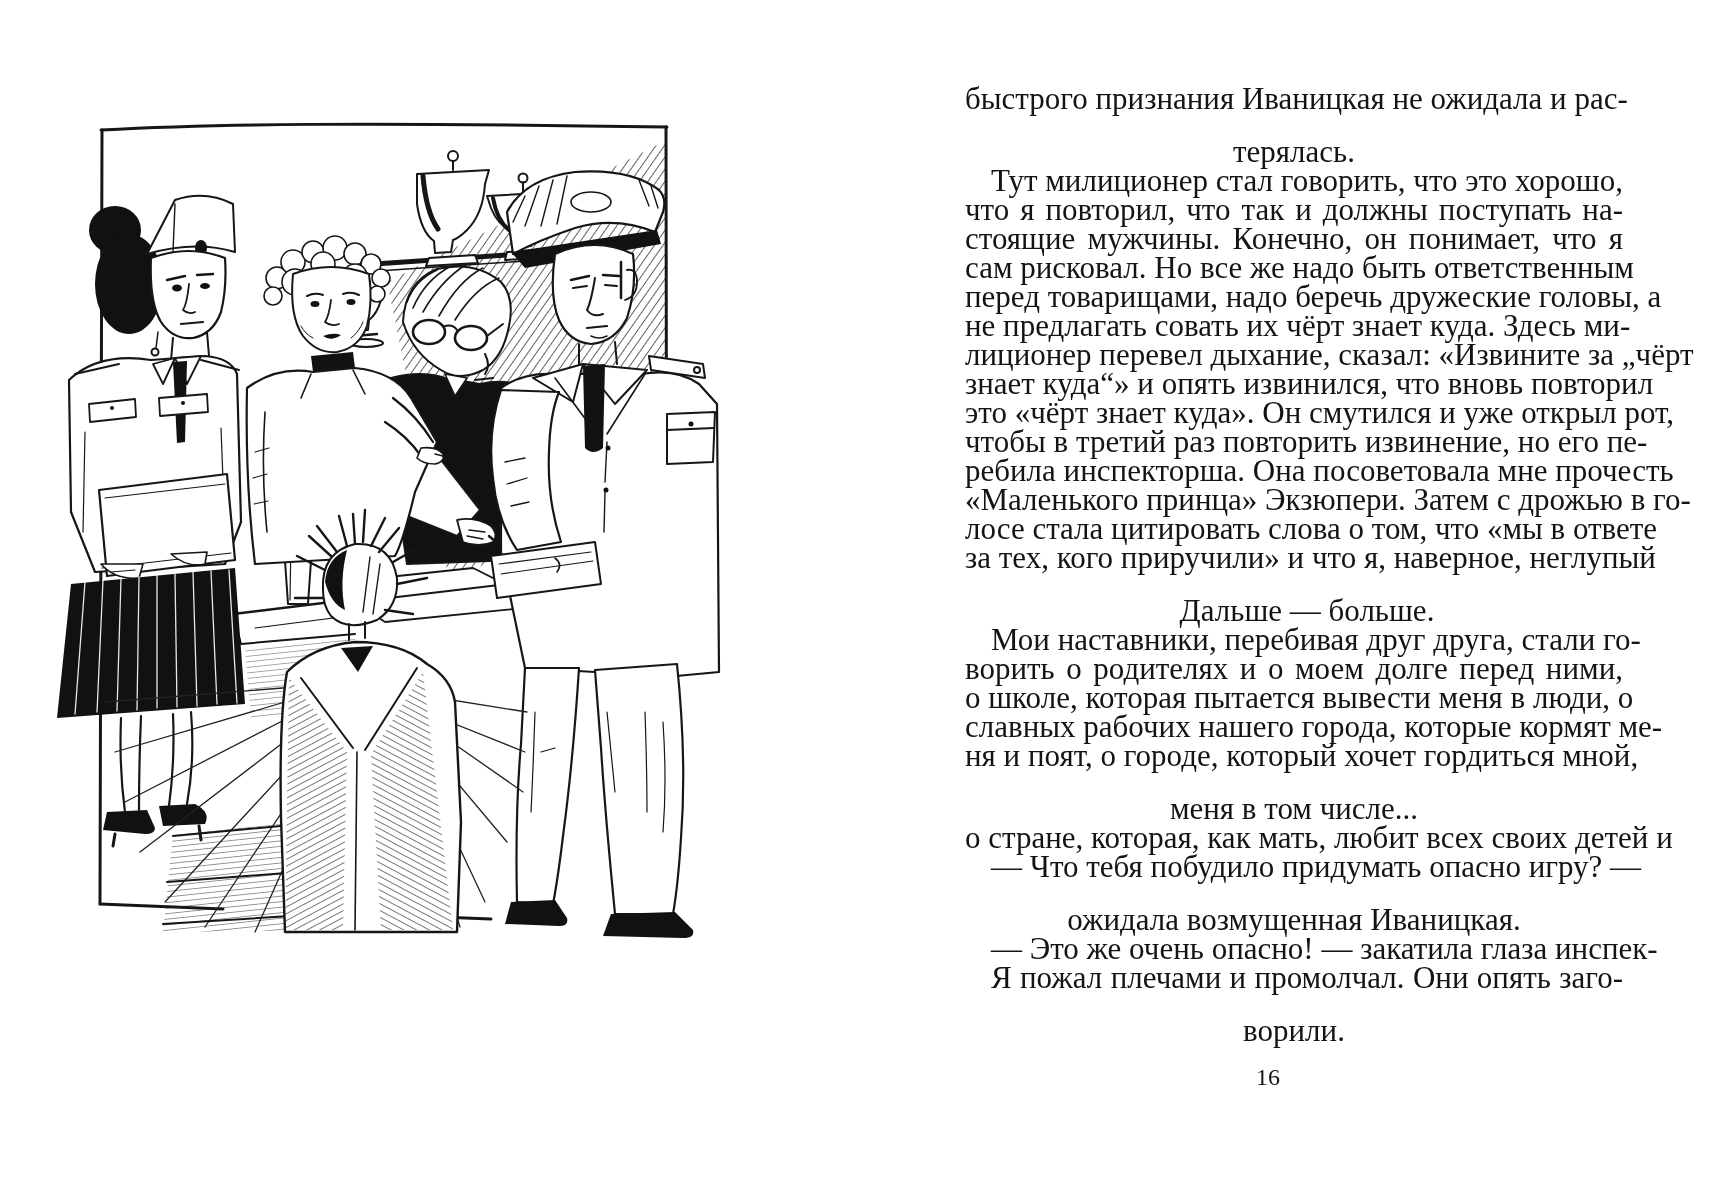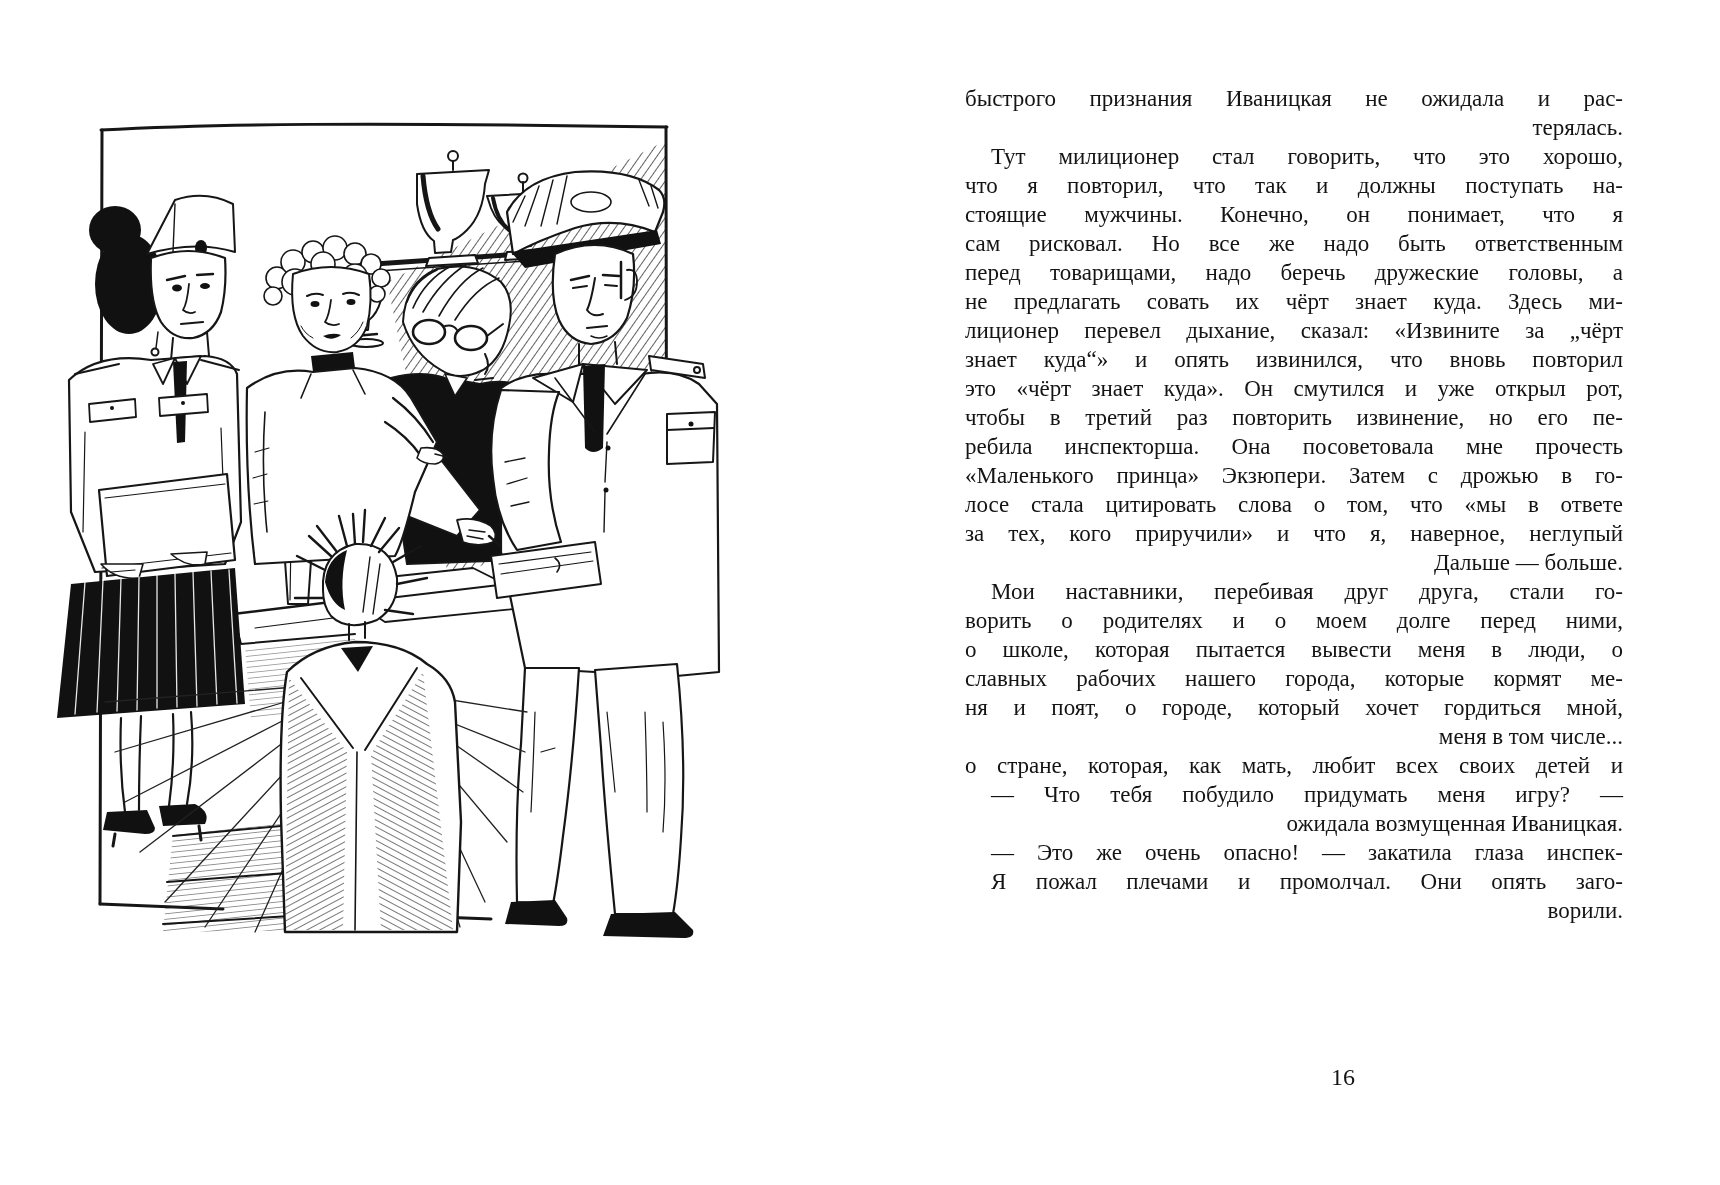--- a/index.html
+++ b/index.html
@@ -1,24 +1,24 @@
 <!DOCTYPE html>
 <html><head>
 <meta charset="utf-8">
 <style>
   html,body{margin:0;padding:0;background:#ffffff;}
   .spread{position:relative;width:1720px;height:1185px;background:#fff;overflow:hidden;
           font-family:"Liberation Serif","DejaVu Serif",serif;color:#141414;}
   .illustration{position:absolute;left:55px;top:112px;width:670px;height:835px;}
-  .textcol{position:absolute;left:965px;top:84px;width:658px;font-size:23px;line-height:29px;}
+  .textcol{position:absolute;left:965px;top:84px;width:658px;font-size:31px;line-height:29px;}
   .para{margin:0;padding:0;}
   .line{white-space:nowrap;text-align:justify;text-align-last:justify;text-justify:inter-word;}
-  .line.last{text-align:right;text-align-last:auto;}
+  .line.last{text-align:center;text-align-last:auto;margin-top:24px;}
   .line.indent{text-indent:26px;}
-  .folio{position:absolute;left:1014px;top:1064px;width:658px;text-align:center;font-size:24px;}
+  .folio{position:absolute;left:939px;top:1064px;width:658px;text-align:center;font-size:24px;}
   svg *{vector-effect:none;}
 </style>
 </head>
 <body>
 
 <div class="spread">
 
   <svg class="illustration" viewBox="0 0 670 835" fill="none" stroke="#161616" stroke-width="2" stroke-linecap="round" stroke-linejoin="round">
     <defs>
       <pattern id="hA" width="7" height="7" patternUnits="userSpaceOnUse" patternTransform="rotate(35)">
@@ -255,21 +255,21 @@
       <div class="para">
         <div class="line indent">Мои наставники, перебивая друг друга, стали го-</div>
         <div class="line">ворить о родителях и о моем долге перед ними,</div>
         <div class="line">о школе, которая пытается вывести меня в люди, о</div>
         <div class="line">славных рабочих нашего города, которые кормят ме-</div>
         <div class="line">ня и поят, о городе, который хочет гордиться мной,</div>
         <div class="line last">меня в том числе...</div>
         <div class="line">о стране, которая, как мать, любит всех своих детей и</div>
       </div>
       <div class="para">
-        <div class="line indent">— Что тебя побудило придумать меня игру? —</div>
+        <div class="line indent">— Что тебя побудило придумать опасно игру? —</div>
         <div class="line last">ожидала возмущенная Иваницкая.</div>
       </div>
       <div class="para">
         <div class="line indent">— Это же очень опасно! — закатила глаза инспек-</div>
       </div>
       <div class="para">
         <div class="line indent">Я пожал плечами и промолчал. Они опять заго-</div>
         <div class="line last">ворили.</div>
       </div>
     </div>

